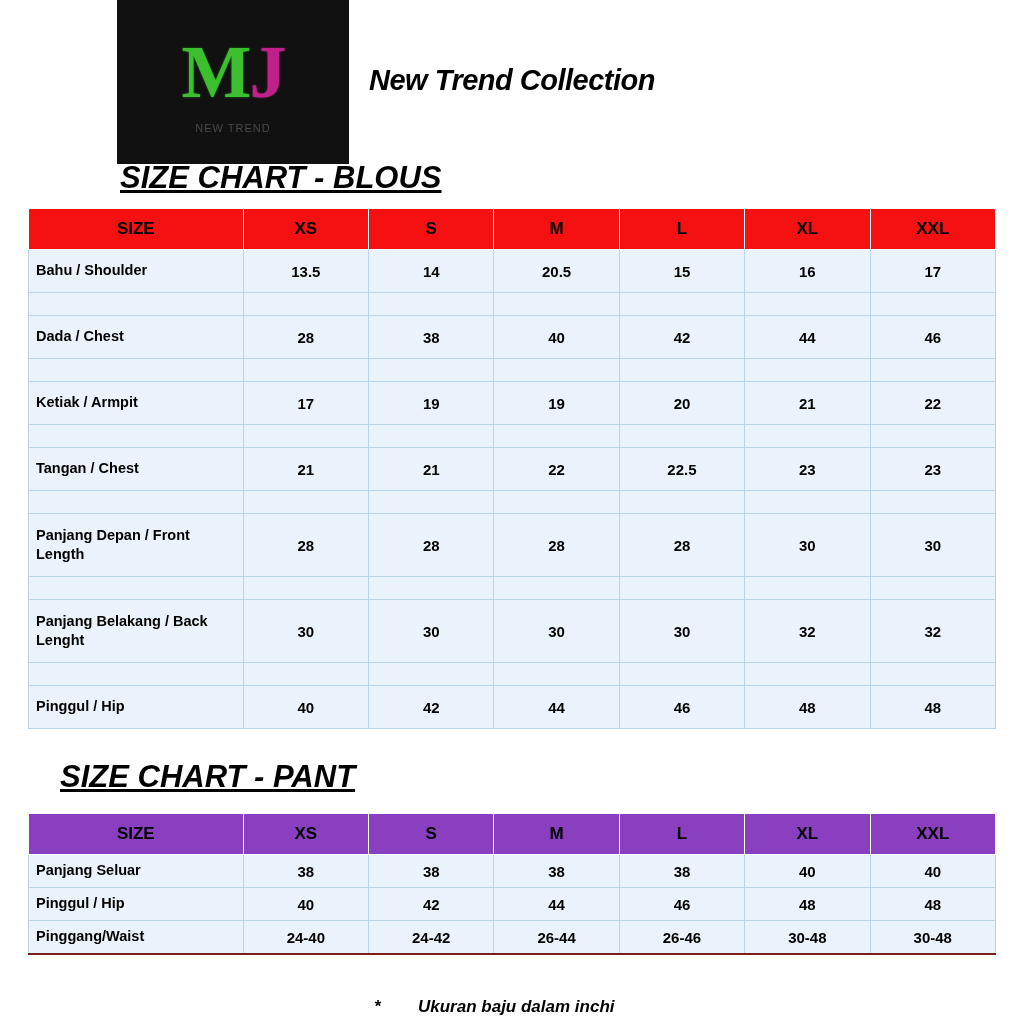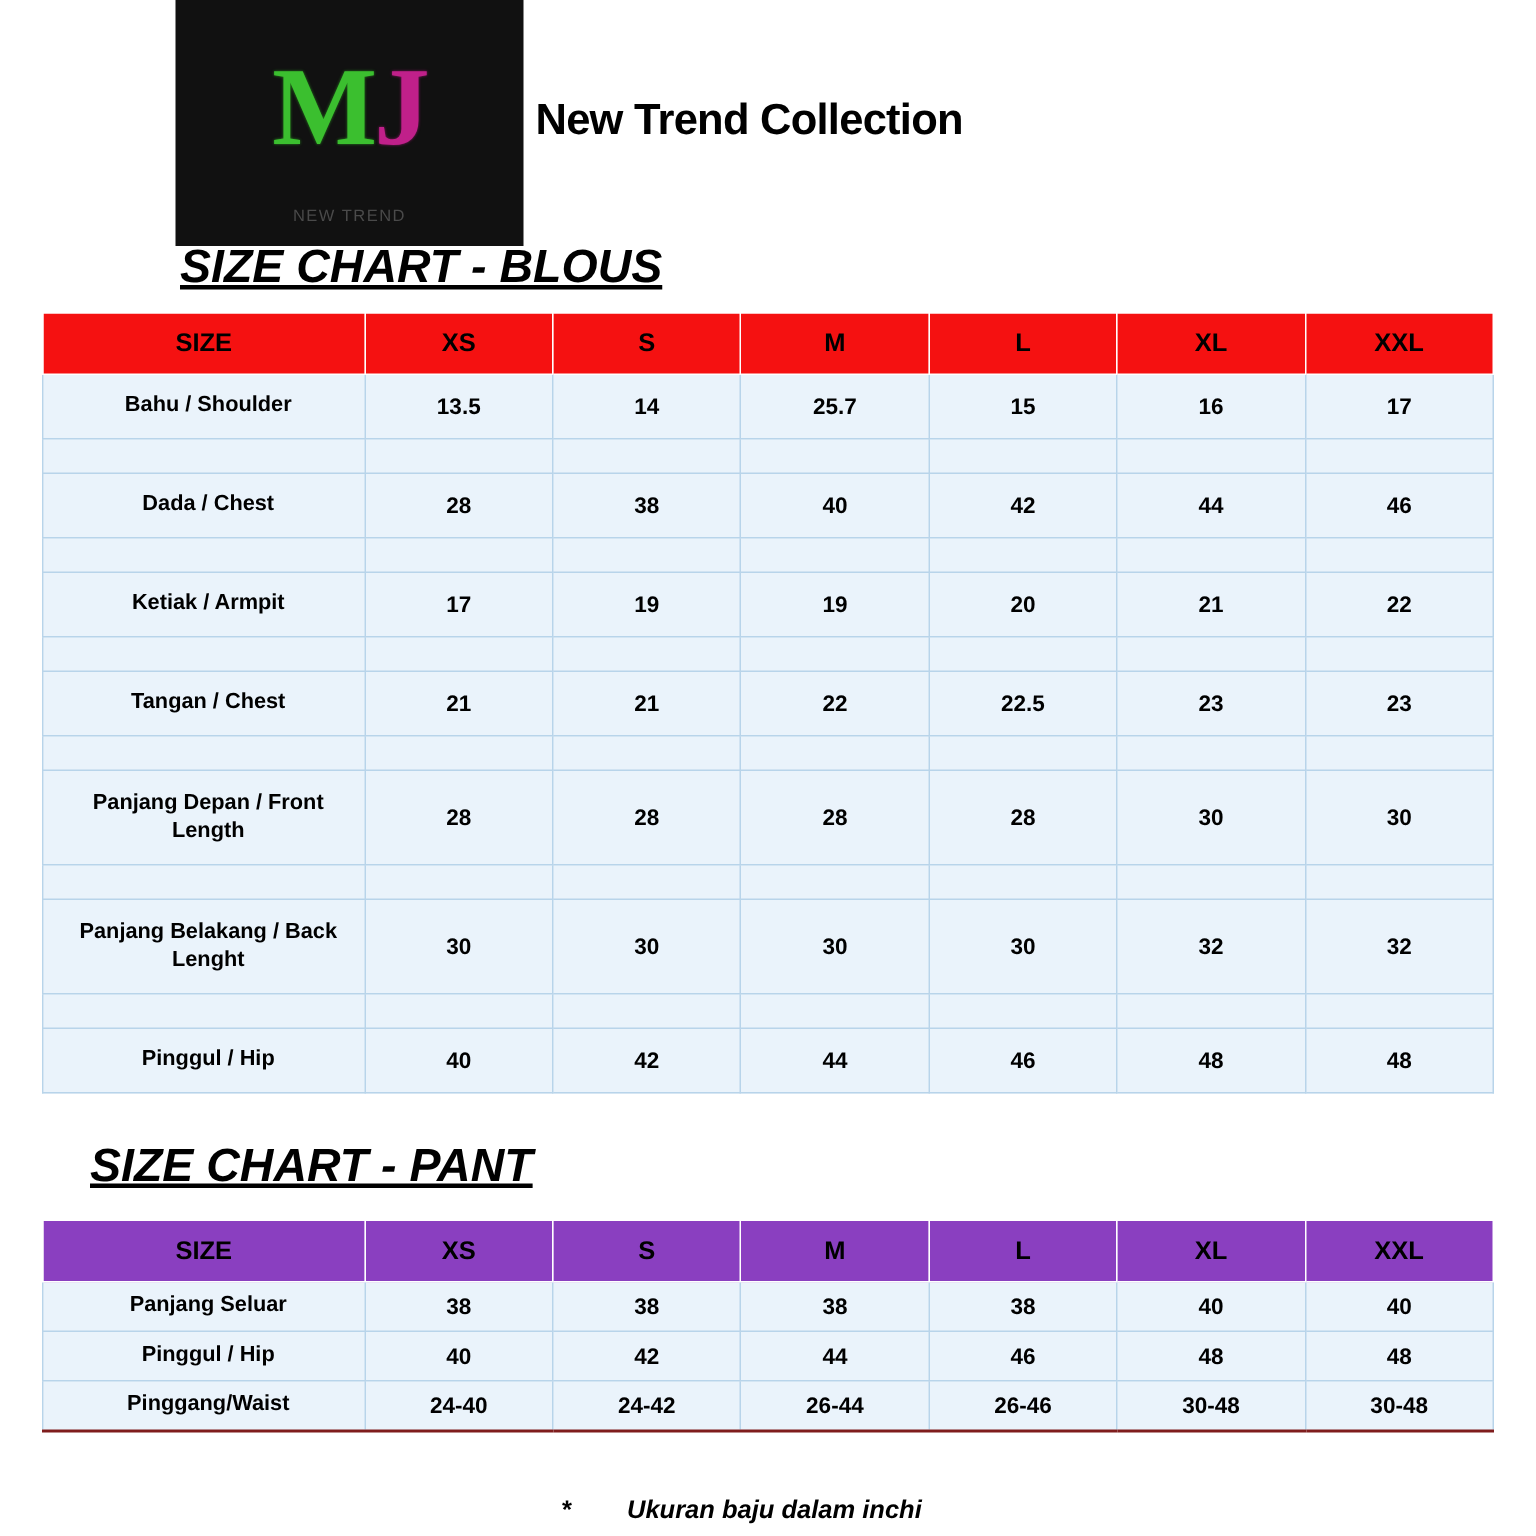--- a/index.html
+++ b/index.html
@@ -46,32 +46,33 @@
   .logo-m {
     color: #3bbf2f;
     text-shadow: 0 0 2px #2a8a20;
   }
   .logo-j {
     color: #c0208a;
     text-shadow: 0 0 2px #8d1565;
   }
   .logo-sub {
     position: absolute;
-    bottom: 14px;
+    bottom: 30px;
     left: 0;
     right: 0;
     text-align: center;
     color: #4a4a4a;
     font-size: 11px;
     letter-spacing: 1px;
   }
   .brand-title {
-    margin-left: 8px;
+    margin-left: 20px;
     font-size: 29px;
     font-weight: bold;
+    font-style: italic;
     letter-spacing: -0.5px;
   }
 
   
   .section-title {
     text-align: center;
     font-size: 31px;
     font-weight: bold;
     font-style: italic;
     text-decoration: underline;
@@ -112,21 +113,21 @@
   .pant-head th  { background: #8a3fc0; }
 
   .chart td {
     border: 1px solid #b8d4ea;
     font-size: 15px;
     font-weight: bold;
     text-align: center;
     background: #eaf3fb;
   }
   .chart td.lbl {
-    text-align: center;
+    text-align: left;
     padding-left: 7px;
     font-size: 14.5px;
     line-height: 1.32;
   }
 
   
   .blous tr.data td { height: 40px; }
   .blous tr.data.tall td { height: 60px; }
   .blous tr.spacer td { height: 20px; }
 
@@ -182,21 +183,21 @@
       <th>XL</th>
       <th>XXL</th>
     </tr>
   </thead>
   <tbody>
 
     <tr class="data">
       <td class="lbl">Bahu / Shoulder</td>
       <td>13.5</td>
       <td>14</td>
-      <td>25.7</td>
+      <td>20.5</td>
       <td>15</td>
       <td>16</td>
       <td>17</td>
     </tr>
     <tr class="spacer">
       <td></td>
         <td></td>
         <td></td>
         <td></td>
         <td></td>

